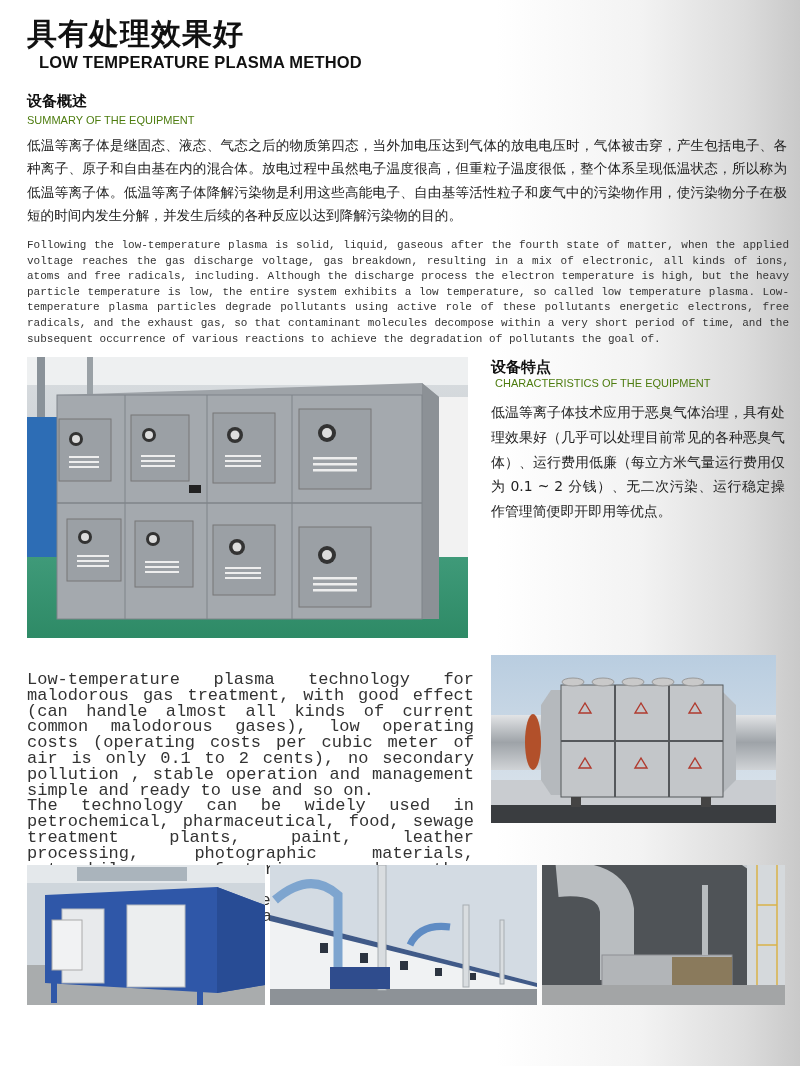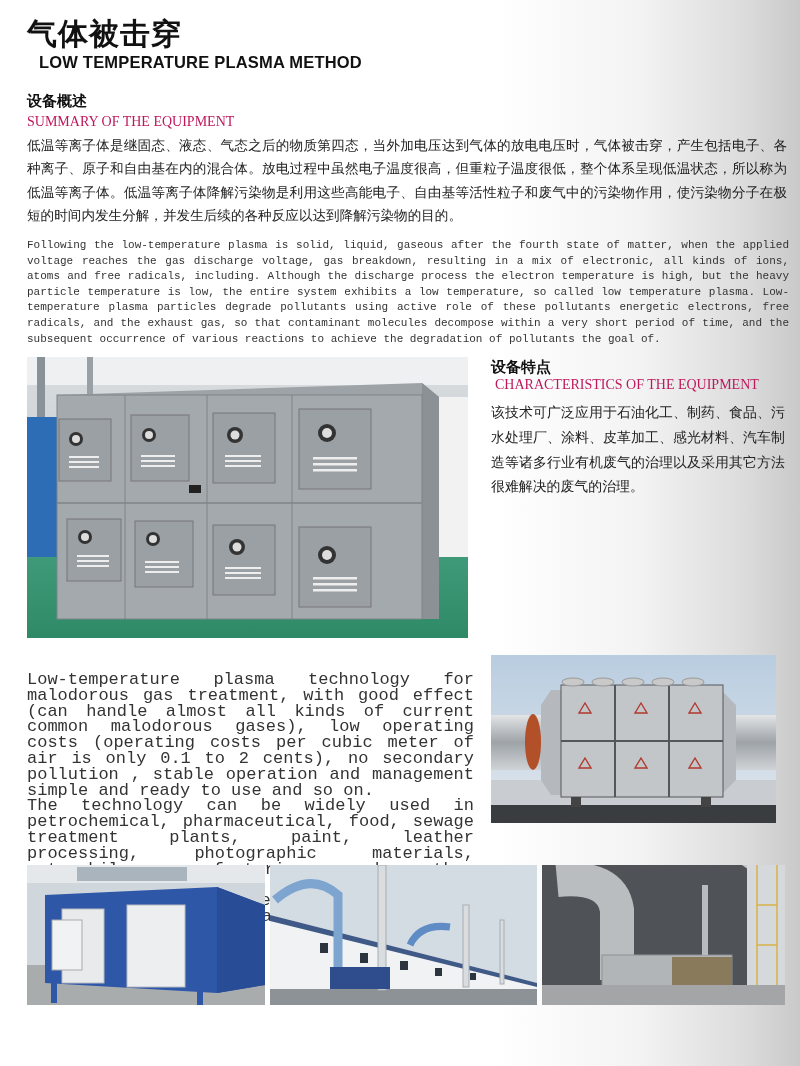--- a/index.html
+++ b/index.html
@@ -7,21 +7,21 @@
   body {
     position: relative;
     font-family: "DejaVu Sans", "Liberation Sans", sans-serif;
     color: #222;
     background: linear-gradient(90deg, #ffffff 0%, #ffffff 62%, #f3f3f3 80%, #dcdcdc 93%, #c9c9c9 100%);
   }
   .abs { position: absolute; }
   .title-cn { left: 27px; top: 14px; font-size: 30px; font-weight: bold; color: #111; letter-spacing: 1px; }
   .title-en { left: 27px; top: 53px; font-family: "Liberation Sans", sans-serif; font-size: 16.5px; font-weight: bold; color: #111; letter-spacing: 0.2px; margin-left: 12px; }
   .h-cn { font-size: 15px; font-weight: bold; color: #111; }
-  .h-en { font-family: Liberation Serif, serif; font-size: 14px; color: #be185d; }
+  .h-en { font-family: Liberation Sans, sans-serif; font-size: 11px; color: #4d7c0f; }
   .sec1-h-cn { left: 27px; top: 92px; }
   .sec1-h-en { left: 27px; top: 114px; }
   .p-cn { font-size: 13.6px; line-height: 23.3px; color: #222; text-align: justify; }
   .sec1-p-cn { left: 27px; top: 134px; width: 760px; font-family: Liberation Serif, serif; }
   .p-en { font-family: Liberation Mono, monospace; font-size: 11px; line-height: 15.6px; color: #333; text-align: justify; }
   .sec1-p-en { left: 27px; top: 238px; width: 762px; }
   .sec2-h-cn { left: 491px; top: 358px; }
   .sec2-h-en { left: 495px; top: 377px; }
   .sec2-p-cn { left: 491px; top: 400px; width: 294px; font-size: 13.9px; line-height: 24.8px; }
   .sec2-p-en { left: 27px; top: 672px; width: 447px; font-size: 17px; line-height: 15.8px; }
@@ -29,21 +29,21 @@
   .photo svg { display: block; width: 100%; height: 100%; }
   .photo-main { left: 27px; top: 357px; width: 441px; height: 281px; }
   .photo-roof { left: 491px; top: 655px; width: 285px; height: 168px; }
   .photo-blue { left: 27px; top: 865px; width: 238px; height: 140px; }
   .photo-factory { left: 270px; top: 865px; width: 267px; height: 140px; }
   .photo-duct { left: 542px; top: 865px; width: 243px; height: 140px; }
 </style>
 </head>
 <body>
 
-<div class="abs title-cn">气体被击穿</div>
+<div class="abs title-cn">具有处理效果好</div>
 <div class="abs title-en">LOW TEMPERATURE PLASMA METHOD</div>
 
 <div class="abs h-cn sec1-h-cn">设备概述</div>
 <div class="abs h-en sec1-h-en">SUMMARY OF THE EQUIPMENT</div>
 <p class="abs p-cn sec1-p-cn">低温等离子体是继固态、液态、气态之后的物质第四态，当外加电压达到气体的放电电压时，气体被击穿，产生包括电子、各种离子、原子和自由基在内的混合体。放电过程中虽然电子温度很高，但重粒子温度很低，整个体系呈现低温状态，所以称为低温等离子体。低温等离子体降解污染物是利用这些高能电子、自由基等活性粒子和废气中的污染物作用，使污染物分子在极短的时间内发生分解，并发生后续的各种反应以达到降解污染物的目的。</p>
 <p class="abs p-en sec1-p-en">Following the low-temperature plasma is solid, liquid, gaseous after the fourth state of matter, when the applied voltage reaches the gas discharge voltage, gas breakdown, resulting in a mix of electronic, all kinds of ions, atoms and free radicals, including. Although the discharge process the electron temperature is high, but the heavy particle temperature is low, the entire system exhibits a low temperature, so called low temperature plasma. Low-temperature plasma particles degrade pollutants using active role of these pollutants energetic electrons, free radicals, and the exhaust gas, so that contaminant molecules decompose within a very short period of time, and the subsequent occurrence of various reactions to achieve the degradation of pollutants the goal of.</p>
 
 <div class="abs photo photo-main" title="Gray plasma purification cabinet with eight fan-cooled power modules in a workshop">
   <svg viewBox="0 0 441 281" preserveAspectRatio="none">
     <defs>
@@ -152,21 +152,21 @@
           </g>
         </g>
     </g>
     <rect x="162" y="128" width="12" height="8" fill="#222"></rect>
   </svg>
 </div>
 
 <div class="abs h-cn sec2-h-cn">设备特点</div>
 <div class="abs h-en sec2-h-en">CHARACTERISTICS OF THE EQUIPMENT</div>
 <div class="abs p-cn sec2-p-cn">
-  <p>该技术可广泛应用于石油化工、制药、食品、污水处理厂、涂料、皮革加工、感光材料、汽车制造等诸多行业有机废气的治理以及采用其它方法很难解决的废气的治理。</p>
+  <p>低温等离子体技术应用于恶臭气体治理，具有处理效果好（几乎可以处理目前常见的各种恶臭气体）、运行费用低廉（每立方米气量运行费用仅为 0.1 ~ 2 分钱）、无二次污染、运行稳定操作管理简便即开即用等优点。</p>
 </div>
 
 <div class="abs p-en sec2-p-en">
   <p>Low-temperature plasma technology for malodorous gas treatment, with good effect (can handle almost all kinds of current common malodorous gases), low operating costs (operating costs per cubic meter of air is only 0.1 to 2 cents), no secondary pollution , stable operation and management simple and ready to use and so on.</p>
   <p>The technology can be widely used in petrochemical, pharmaceutical, food, sewage treatment plants, paint, leather processing, photographic materials, automobile manufacturing and other industries as well as organic waste gas treatment by other methods difficult to solve the waste gas treatment.</p>
 </div>
 
 <div class="abs photo photo-roof" title="Stainless steel plasma unit connected to round ducts on a rooftop">
   <svg viewBox="0 0 285 168" preserveAspectRatio="none">
     <defs>

